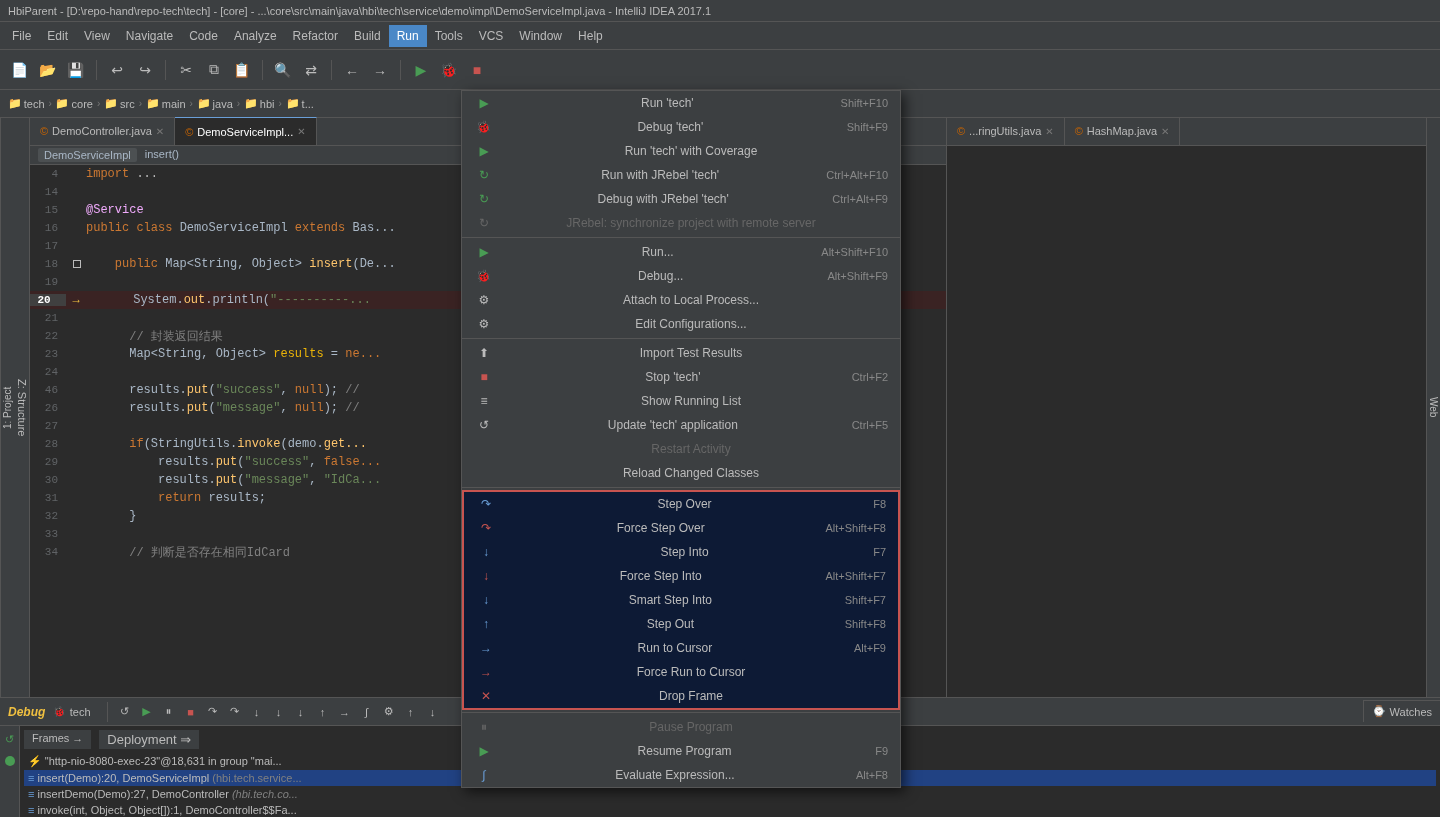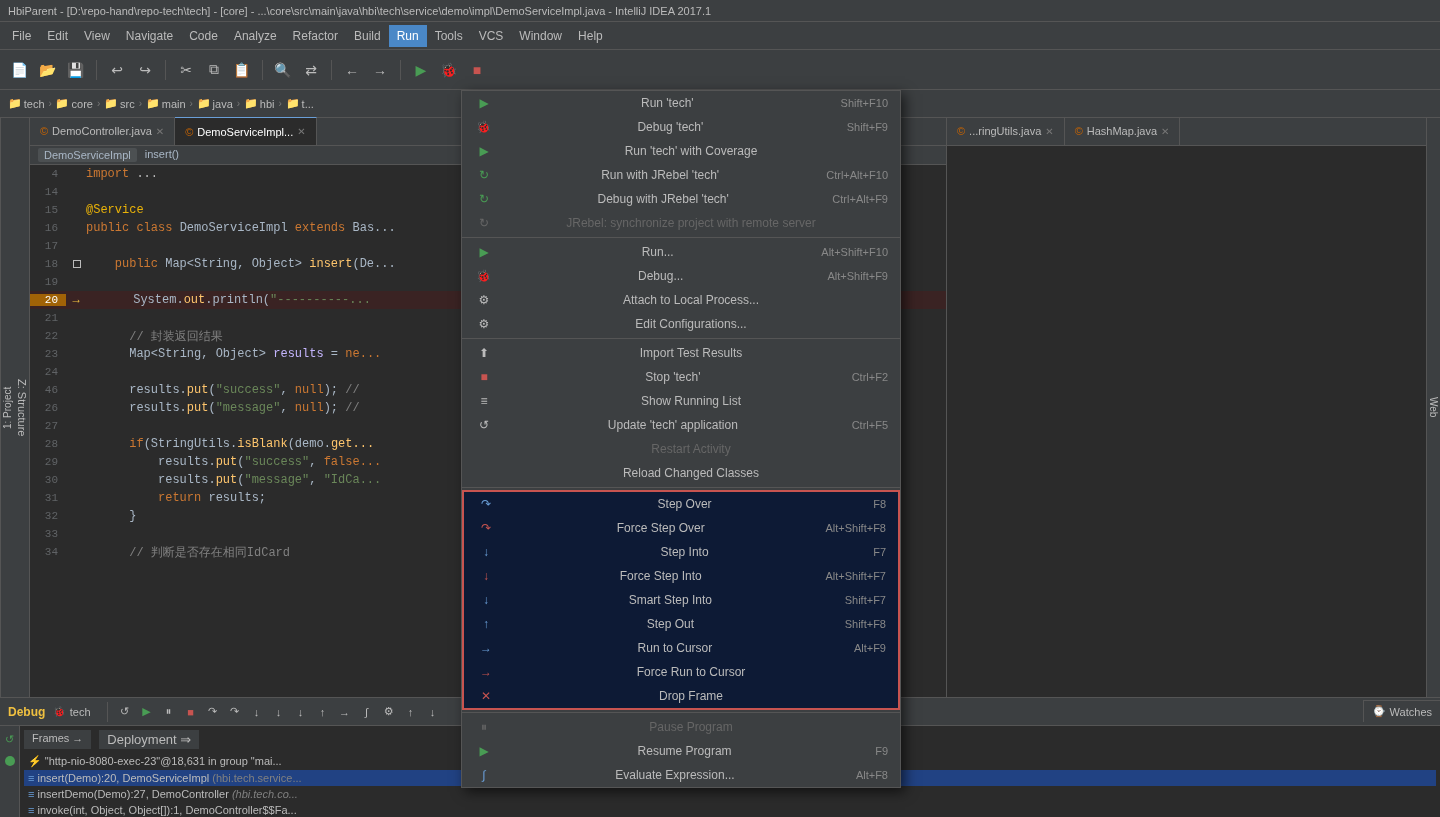--- a/index.html
+++ b/index.html
@@ -184,21 +184,21 @@
       display: flex;
       align-items: center;
       justify-content: center;
     }
     .line-content {
       flex: 1;
       white-space: pre;
     }
     .kw { color: #cc7832; }
     .str { color: #6a8759; }
-    .annotation { color: #eab308; }
+    .annotation { color: #f0abfc; }
     .class-name { color: #a9b7c6; }
     .method { color: #ffc66d; }
     .comment { color: #808080; }
     .type { color: #a9b7c6; }
     .highlight-line {
       background: #3a2323;
     }
     .exec-arrow {
       color: #f0c040;
       font-size: 12px;
@@ -521,40 +521,40 @@
           <div style="width:8px;height:8px;border:1px solid #bbb;margin-left:2px;"></div>
         </span>
         <span class="line-content"><span class="kw">    public</span> <span class="type">Map&lt;String, Object&gt;</span> <span class="method">insert</span>(<span class="type">De...</span></span>
       </div>
       <div class="code-line">
         <span class="line-num">19</span>
         <span class="line-gutter"></span>
         <span class="line-content"></span>
       </div>
       <div class="code-line highlight-line">
-        <span class="line-num" style="background:#a16207;color:#fff;width:36px;text-align:right;padding-right:8px;">20</span>
+        <span class="line-num" style="background:#404040;color:#fff;width:36px;text-align:center;padding-right:8px;font-weight:bold;">20</span>
         <span class="line-gutter">
           <span class="exec-arrow">→</span>
         </span>
         <span class="line-content" style="background:#3a2323;width:100%;padding-left:4px;"><span class="type">      System.</span><span class="method">out</span><span class="type">.println(</span><span class="str">"----------...</span></span>
       </div>
       <div class="code-line">
         <span class="line-num">21</span>
         <span class="line-gutter"></span>
         <span class="line-content"></span>
       </div>
       <div class="code-line">
         <span class="line-num">22</span>
         <span class="line-gutter"></span>
         <span class="line-content"><span class="comment">      // 封装返回结果</span></span>
       </div>
       <div class="code-line">
         <span class="line-num">23</span>
         <span class="line-gutter"></span>
-        <span class="line-content">      <span class="type">Map&lt;String, Object&gt;</span> <span style="color:#c4b5fd;">results</span> = <span class="kw">ne...</span></span>
+        <span class="line-content">      <span class="type">Map&lt;String, Object&gt;</span> <span style="color:#eab308;">results</span> = <span class="kw">ne...</span></span>
       </div>
       <div class="code-line">
         <span class="line-num">24</span>
         <span class="line-gutter"></span>
         <span class="line-content"></span>
       </div>
       <div class="code-line">
         <span class="line-num">46</span>
         <span class="line-gutter"></span>
         <span class="line-content">      results.<span class="method">put</span>(<span class="str">"success"</span>, <span class="kw">null</span>); <span class="comment">//</span></span>
@@ -565,21 +565,21 @@
         <span class="line-content">      results.<span class="method">put</span>(<span class="str">"message"</span>, <span class="kw">null</span>); <span class="comment">//</span></span>
       </div>
       <div class="code-line">
         <span class="line-num">27</span>
         <span class="line-gutter"></span>
         <span class="line-content"></span>
       </div>
       <div class="code-line">
         <span class="line-num">28</span>
         <span class="line-gutter"></span>
-        <span class="line-content">      <span class="kw">if</span>(<span class="class-name">StringUtils</span>.<span class="method">isBlank</span>(demo.<span class="method">get...</span></span>
+        <span class="line-content">      <span class="kw">if</span>(<span class="class-name">StringUtils</span>.<span class="method">invoke</span>(demo.<span class="method">get...</span></span>
       </div>
       <div class="code-line">
         <span class="line-num">29</span>
         <span class="line-gutter"></span>
         <span class="line-content">          results.<span class="method">put</span>(<span class="str">"success"</span>, <span class="kw">false...</span></span>
       </div>
       <div class="code-line">
         <span class="line-num">30</span>
         <span class="line-gutter"></span>
         <span class="line-content">          results.<span class="method">put</span>(<span class="str">"message"</span>, <span class="str">"IdCa...</span></span>
@@ -624,21 +624,21 @@
   </div>
 
   <div id="web-panel">
     <span>Web</span>
   </div>
 
 </div>
 
 <div id="debug-panel">
   <div id="debug-toolbar">
-    <span style="color:#f0c040;font-weight:bold;margin-right:4px;">Debug</span>
+    <span style="color:#f0c040;font-weight:bold;margin-right:4px;font-style:italic;">Debug</span>
     <span style="color:#499c54;font-size:10px;">🐞</span>
     <span style="color:#bbb;font-size:11px;margin-right:8px;">tech</span>
     <div class="toolbar-separator"></div>
     <button class="debug-nav-btn">↺</button>
     <button class="debug-nav-btn" style="color:#499c54;">▶</button>
     <button class="debug-nav-btn">⏸</button>
     <button class="debug-nav-btn" style="color:#c75450;">■</button>
     <button class="debug-nav-btn">↷</button>
     <button class="debug-nav-btn">↷</button>
     <button class="debug-nav-btn">↓</button>

